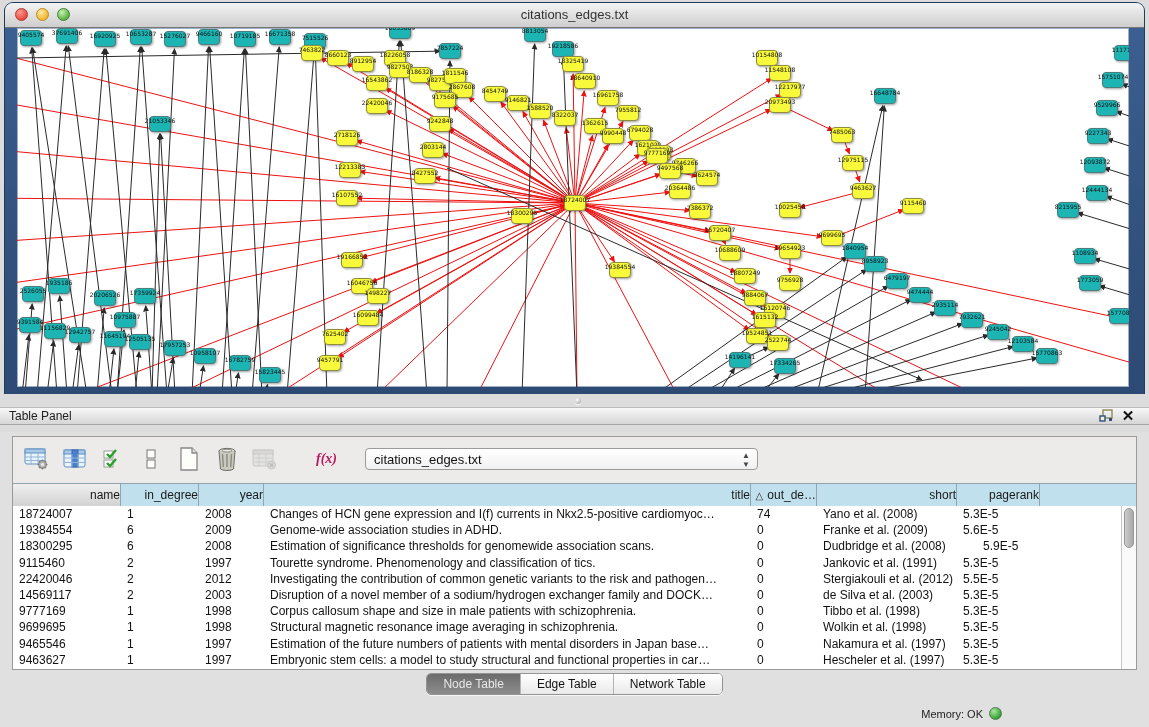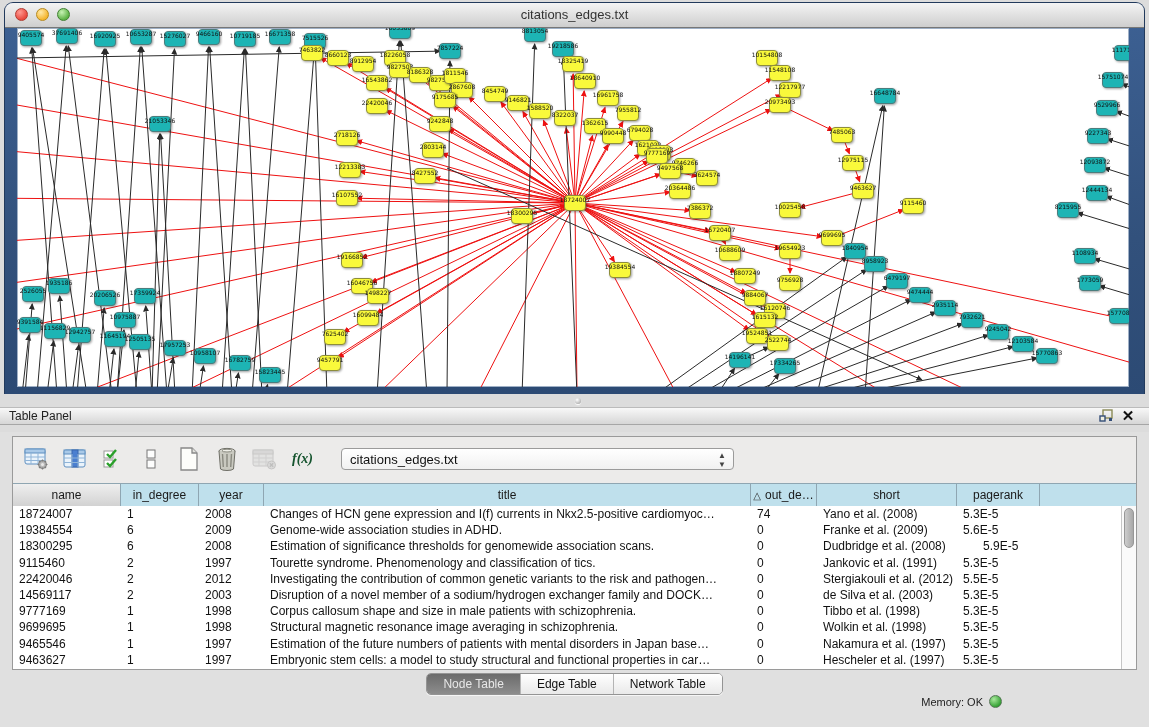--- a/index.html
+++ b/index.html
@@ -36,48 +36,48 @@
     background:linear-gradient(#f8f8f8,#d6d6d6);border-top:1px solid #bbb;border-bottom:1px solid #a6a6a6;
     display:flex;align-items:center;font-size:12px;color:#222;}
   .panel-header .ph-title{padding-left:9px;flex:1;}
   .ph-btn{width:22px;height:18px;display:flex;align-items:center;justify-content:center;cursor:default;}
   .close-x{font-size:15px;font-weight:bold;color:#111;margin-right:10px;}
   .panel-body{position:absolute;left:0;top:432px;width:1149px;height:295px;background:#e0e0e0;}
   .tbl-container{position:absolute;left:12px;top:4px;width:1125px;height:234px;box-sizing:border-box;
     border:1px solid #9a9a9a;background:#ecebea;}
   .tool-row{height:44px;display:flex;align-items:center;padding-left:10px;gap:11px;}
   .tbtn{width:27px;height:26px;display:flex;align-items:center;justify-content:center;}
-  .fx{font-family:"Liberation Serif",serif;font-style:italic;font-weight:bold;font-size:14px;color:#14532d;}
+  .fx{font-family:"Liberation Serif",serif;font-style:italic;font-weight:bold;font-size:14px;color:#be185d;margin-left:24px;}
   .dropdown{margin-left:14px;width:393px;height:22px;box-sizing:border-box;border:1px solid #9b9b9b;
     border-radius:4px;background:linear-gradient(#fff,#f1f1f1);display:flex;align-items:center;
     font-size:13px;color:#111;padding:0 8px;position:relative;}
   .dd-arrows{position:absolute;right:7px;top:2px;font-size:8px;line-height:9px;color:#444;text-align:center;}
   .tbl{position:absolute;left:0;top:46px;right:0;bottom:0;background:#fff;overflow:hidden;}
   .thead{display:flex;height:22px;background:#bfe0ec;border-top:1px solid #8fa6b2;border-bottom:1px solid #8fa6b2;}
   .th{box-sizing:border-box;border-right:1px solid #8fa6b2;font-size:12px;color:#1a1a1a;
-    display:flex;align-items:center;justify-content:center;overflow:hidden;white-space:nowrap;}
+    display:flex;align-items:center;justify-content:flex-end;overflow:hidden;white-space:nowrap;}
   .th.gray{background:linear-gradient(#efefef,#d2d2d2);}
   .sortglyph{font-size:10px;margin-right:4px;color:#333;}
   .tbody{position:absolute;left:0;top:23px;right:0;bottom:0;background:#fff;}
   .trow{display:flex;height:16.2px;line-height:16.2px;font-size:12px;color:#111;}
   .td{box-sizing:border-box;padding:0 3px 0 6px;overflow:hidden;white-space:nowrap;text-overflow:clip;}
   .vscroll{position:absolute;right:0;top:23px;bottom:0;width:15px;background:#fafafa;
     border-left:1px solid #c6c6c6;box-sizing:border-box;}
   .vthumb{position:absolute;left:2px;top:2px;width:10px;height:40px;border-radius:6px;
     background:linear-gradient(90deg,#cdcdcd,#a8a8a8);border:1px solid #979797;box-sizing:border-box;}
   
   .tabs{position:absolute;left:0;top:241px;width:1149px;display:flex;justify-content:center;}
   .seg{display:inline-flex;border:1px solid #949494;border-radius:5px;overflow:hidden;
     background:#f5f5f5;height:20px;box-shadow:0 1px 0 rgba(255,255,255,.7);}
   .seg-item{padding:0 16px;font-size:12px;line-height:20px;color:#111;
     background:linear-gradient(#ffffff,#e9e9e9);border-left:1px solid #b4b4b4;}
   .seg-item:first-child{border-left:none;}
   .seg-item.active{background:linear-gradient(#6b6b6b,#8d8d8d);color:#e8e8e8;text-align:center;}
   
-  .statusbar{position:absolute;left:0;bottom:12px;width:1029px;height:28px;}
+  .statusbar{position:absolute;left:0;bottom:0;width:1029px;height:28px;}
   .mem{position:absolute;right:27px;bottom:7px;display:flex;align-items:center;gap:6px;
     font-size:11px;color:#222;}
   .memdot{width:13px;height:13px;border-radius:50%;box-sizing:border-box;
     background:radial-gradient(circle at 35% 30%,#a8e89c,#2f9e2f 75%);border:1px solid #557755;}
   .icon-svg{display:block;}
 </style>
 </head>
 <body>
 
 <div class="net-window">

